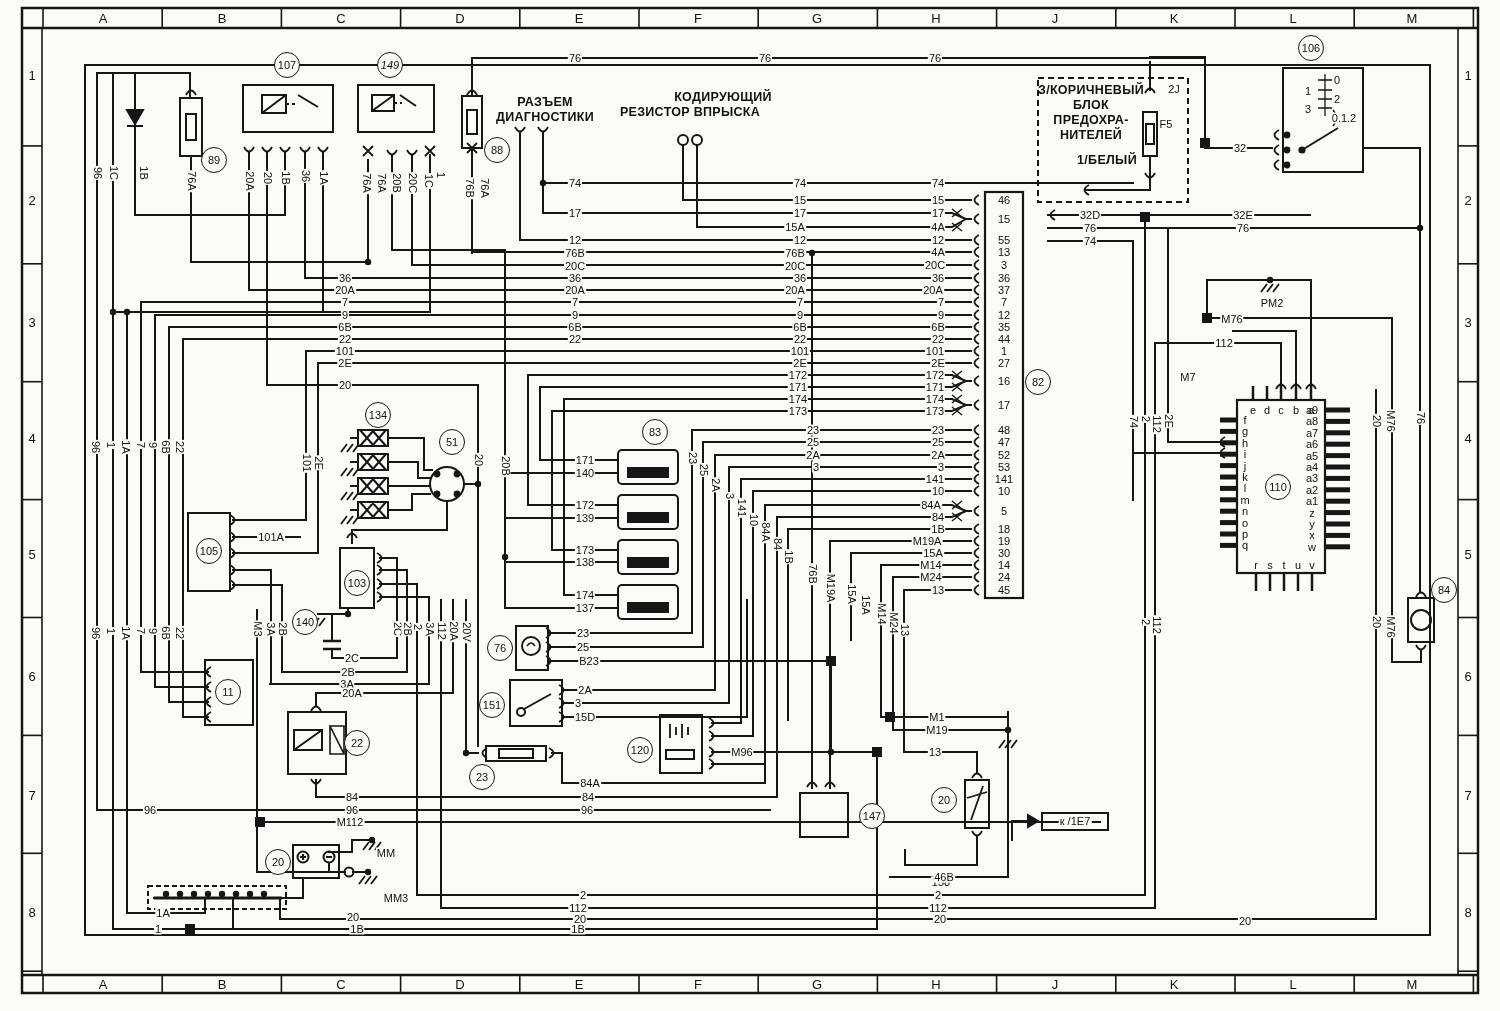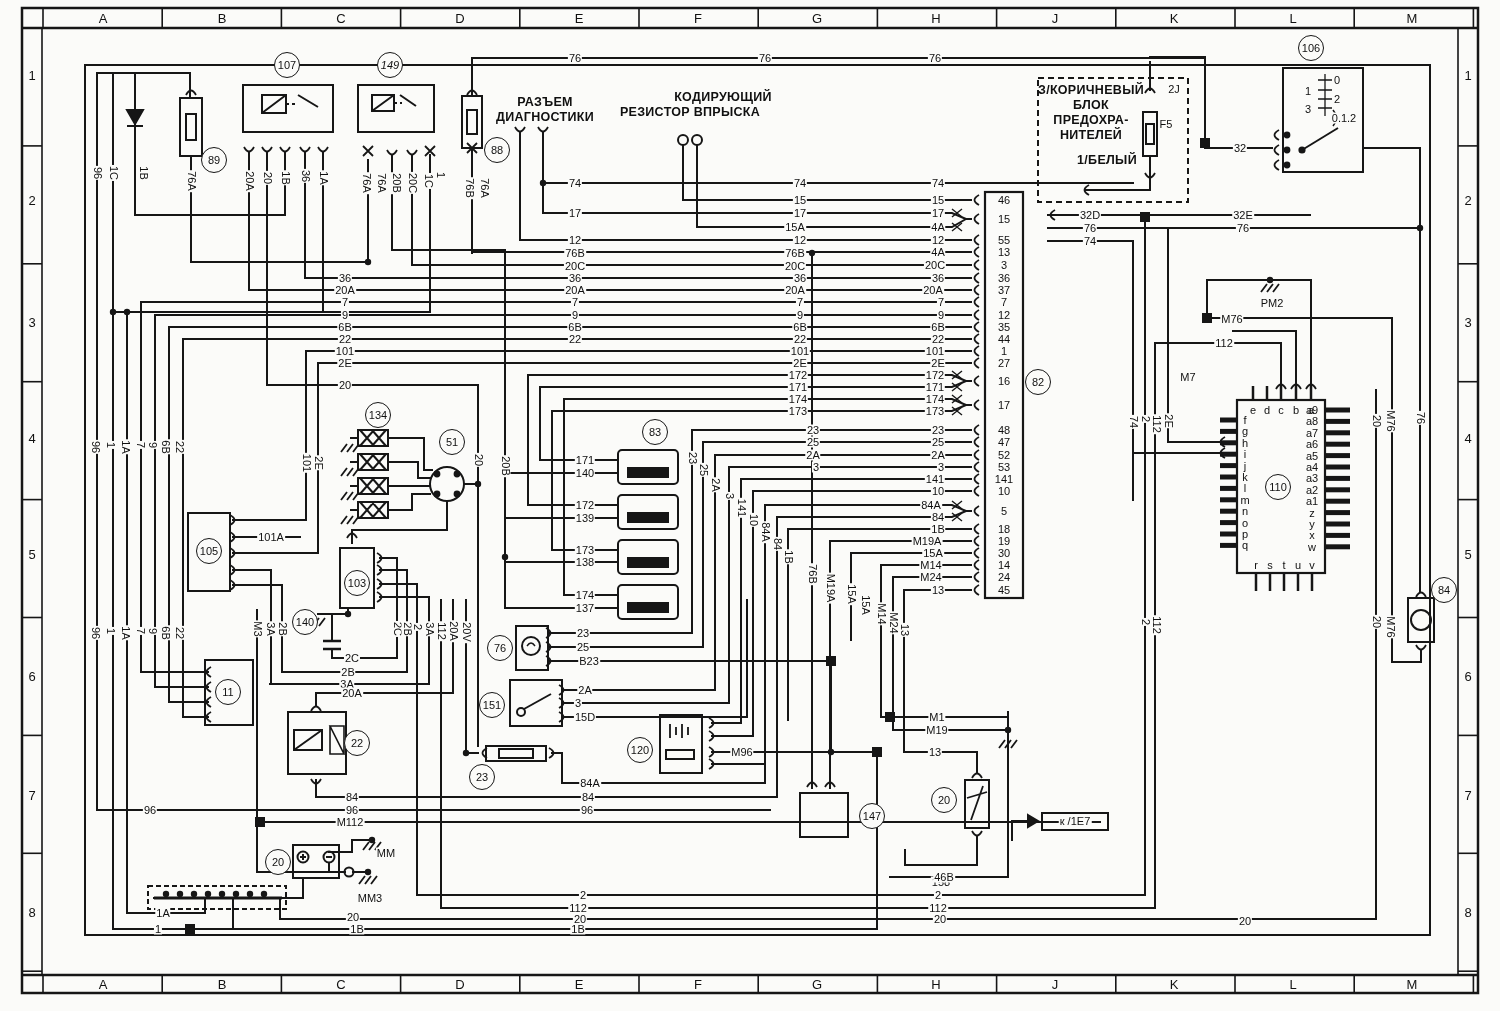--- a/index.html
+++ b/index.html
@@ -681,21 +681,21 @@
       <div class="lbl" style="left: 585px; top: 717px;">15D</div>
       <div class="lbl" style="left: 742px; top: 752px;">M96</div>
       <div class="lbl" style="left: 590px; top: 783px;">84A</div>
       <div class="lbl" style="left: 588px; top: 797px;">84</div>
       <div class="lbl" style="left: 587px; top: 810px;">96</div>
       <div class="lbl" style="left: 352px; top: 797px;">84</div>
       <div class="lbl" style="left: 352px; top: 810px;">96</div>
       <div class="lbl" style="left: 350px; top: 822px;">M112</div>
       <div class="lbl" style="left: 150px; top: 810px;">96</div>
       <div class="lbl" style="left: 386px; top: 853px;">MM</div>
-      <div class="lbl" style="left: 370px; top: 898px;">MM3</div>
+      <div class="lbl" style="left: 396px; top: 898px;">MM3</div>
       <div class="lbl" style="left: 163px; top: 913px;">1A</div>
       <div class="lbl" style="left: 158px; top: 929px;">1</div>
       <div class="lbl" style="left: 353px; top: 917px;">20</div>
       <div class="lbl" style="left: 357px; top: 929px;">1B</div>
       <div class="lbl" style="left: 583px; top: 895px;">2</div>
       <div class="lbl" style="left: 578px; top: 908px;">112</div>
       <div class="lbl" style="left: 580px; top: 919px;">20</div>
       <div class="lbl" style="left: 578px; top: 929px;">1B</div>
       <div class="lbl" style="left: 938px; top: 895px;">2</div>
       <div class="lbl" style="left: 938px; top: 908px;">112</div>

